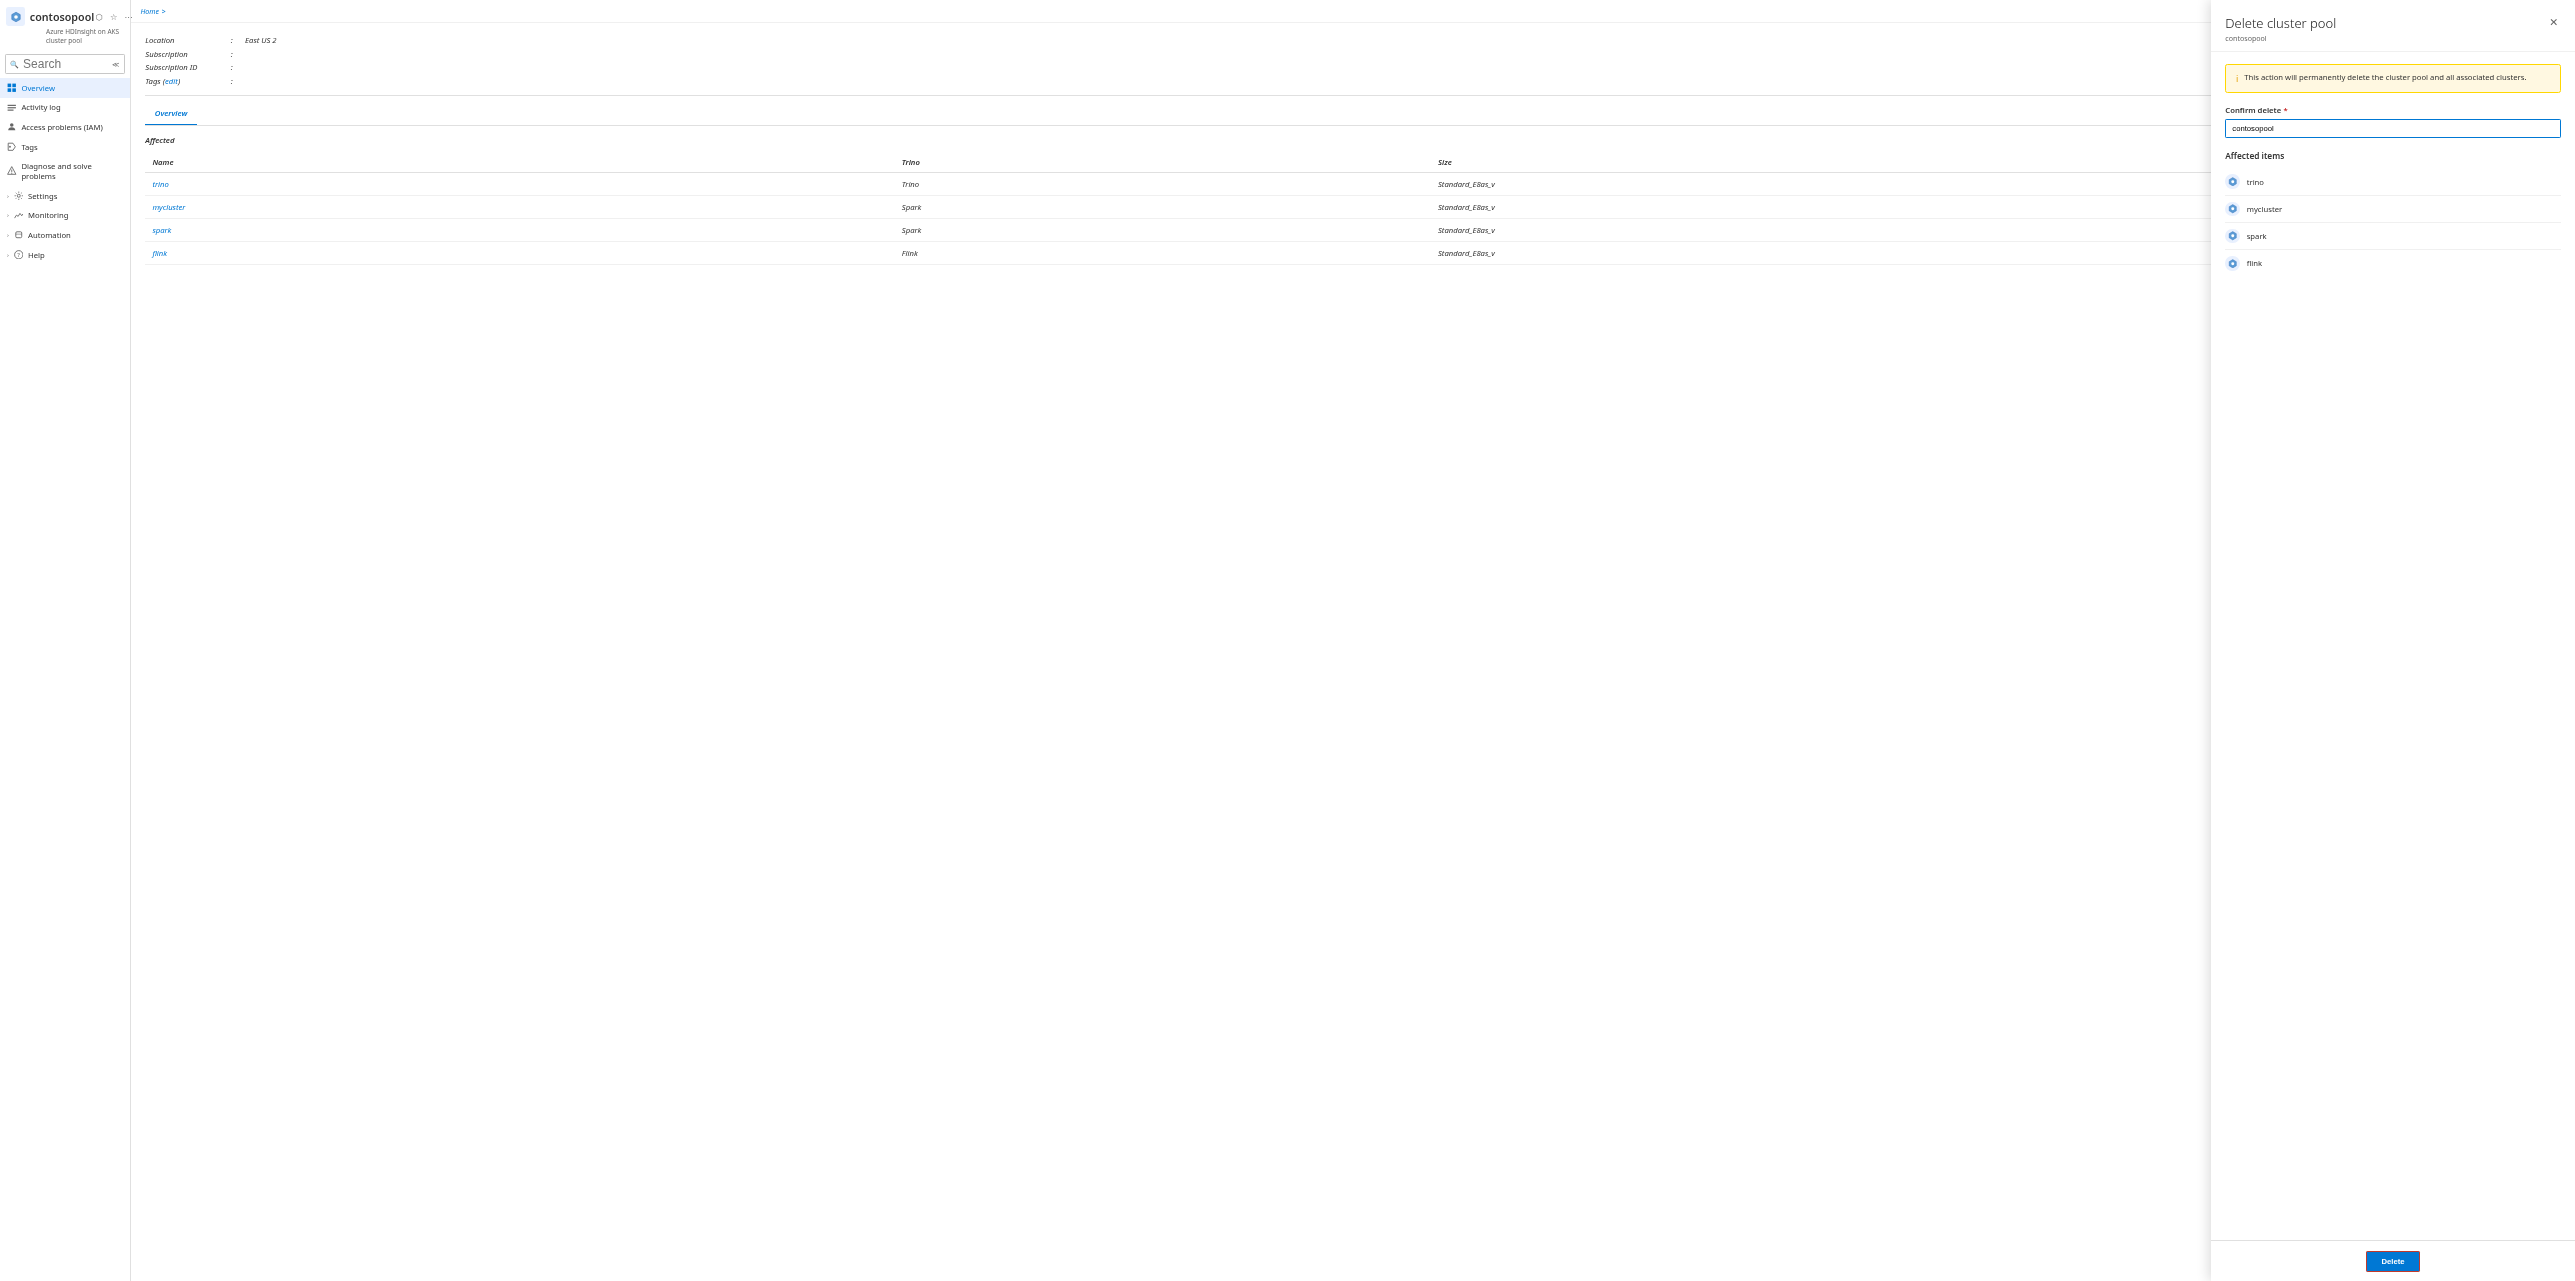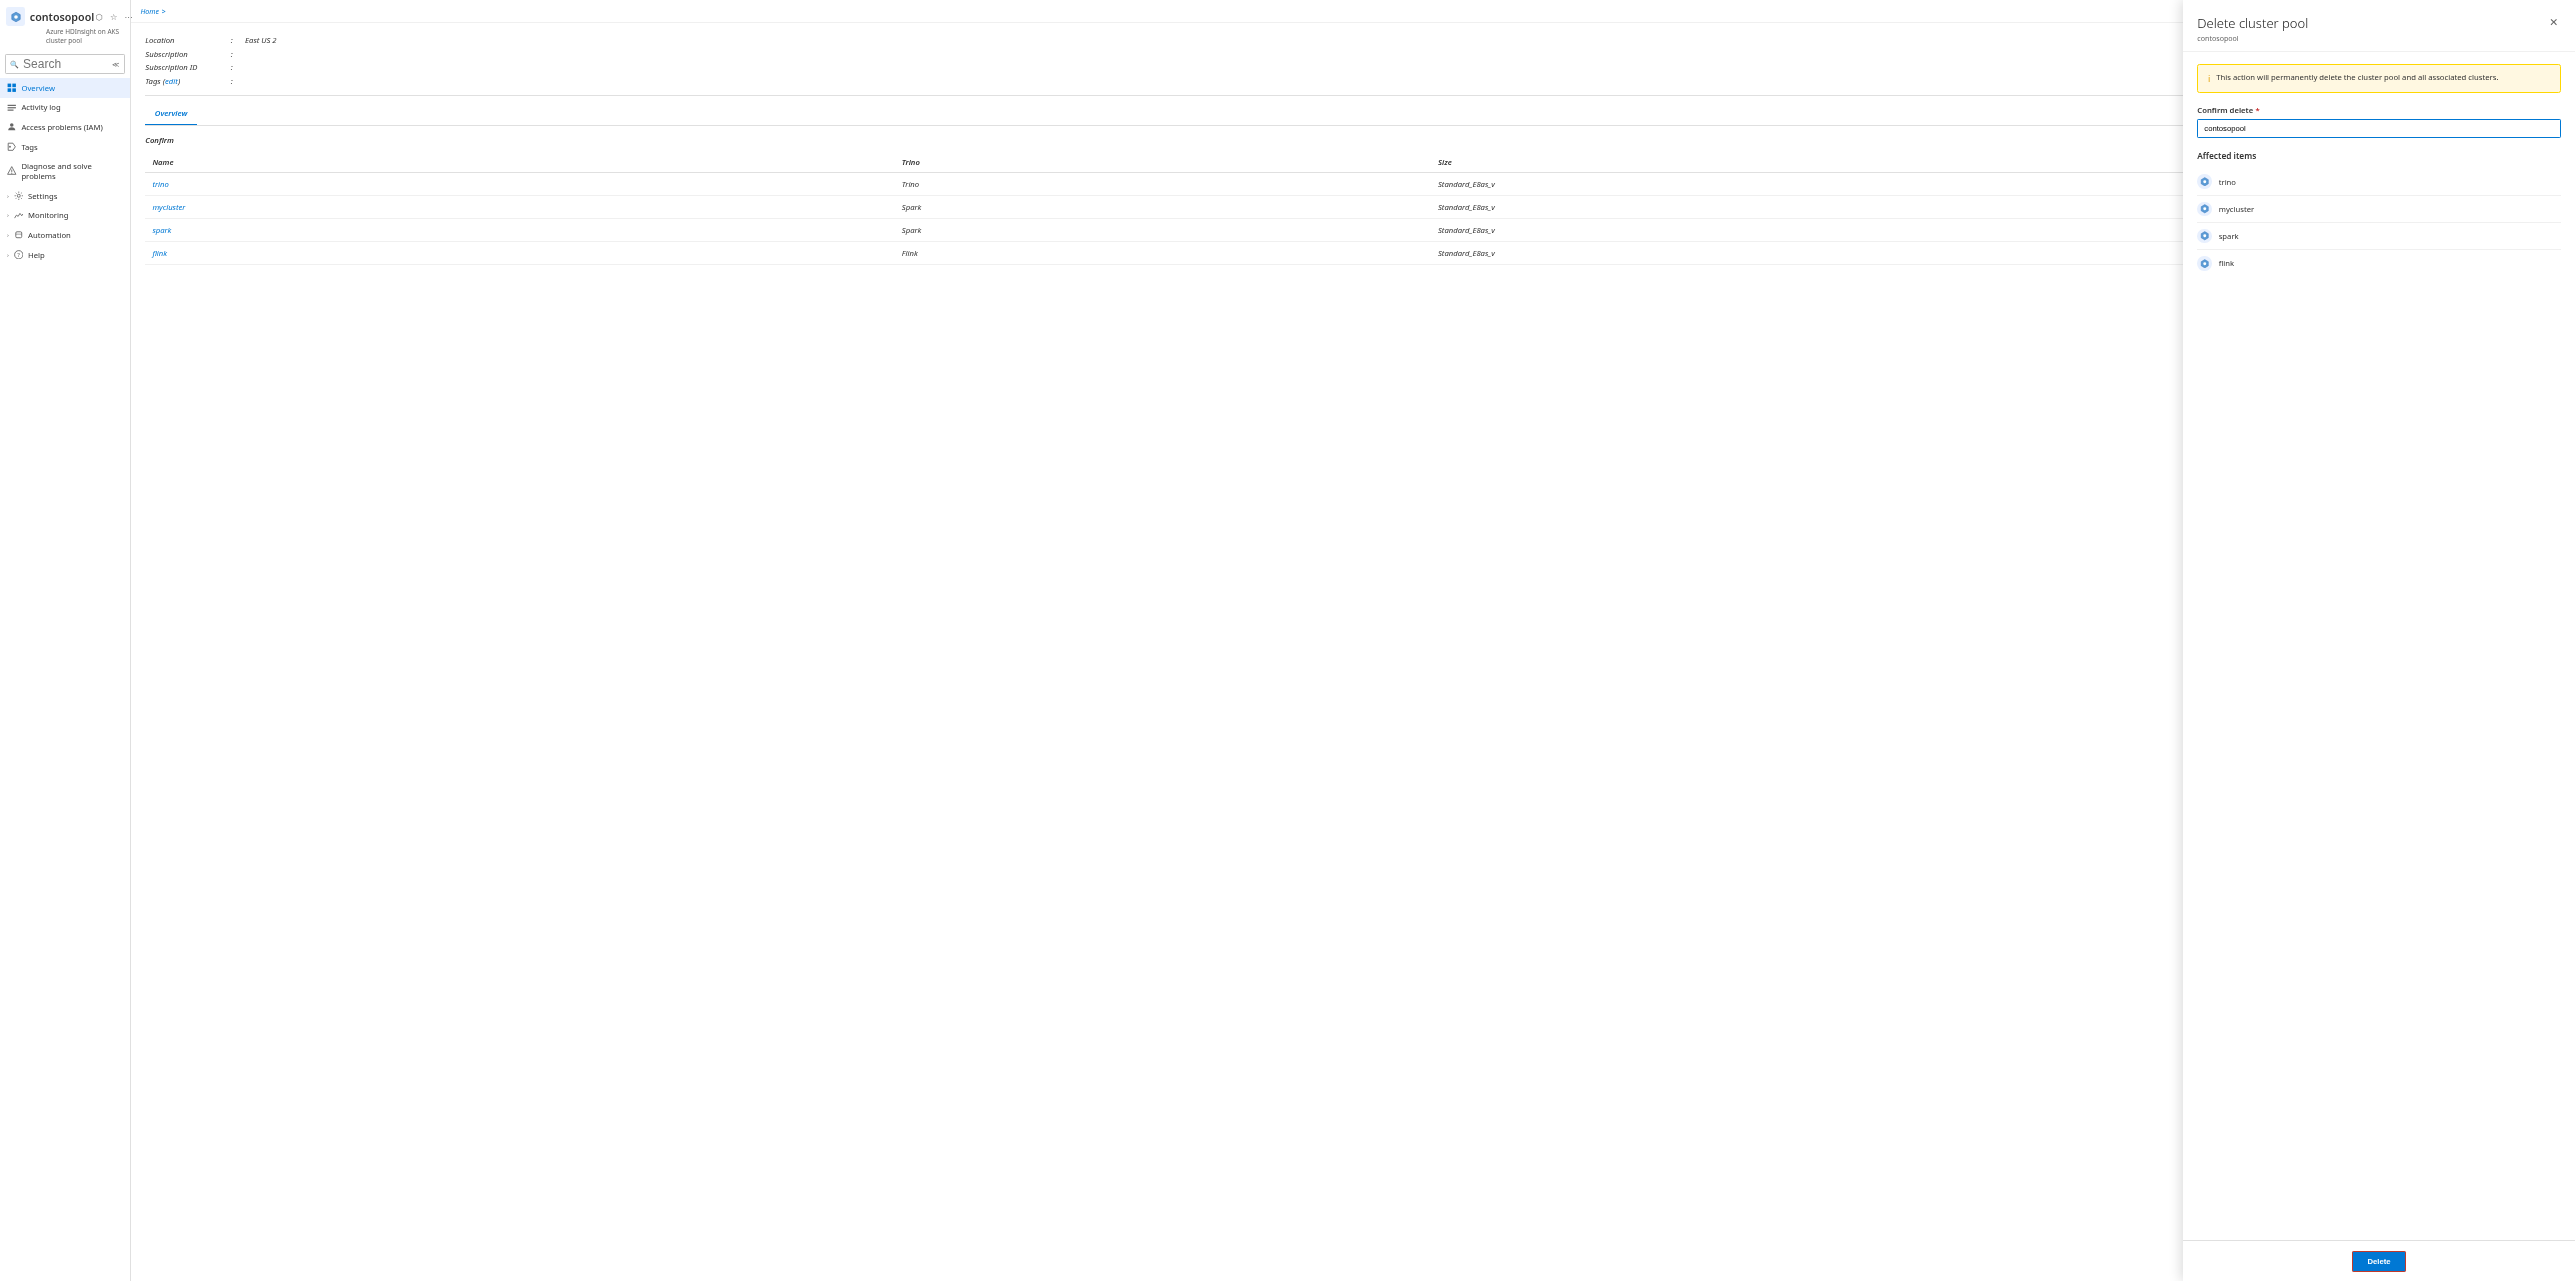--- a/index.html
+++ b/index.html
@@ -38,21 +38,21 @@
     .tab-bar { display: flex; border-bottom: 0.6px solid #e0e0e0; margin-bottom: 9.5px; }
     .tab { padding: 4.8px 9.5px 6px; cursor: pointer; font-size: 7.7px; color: #666; border-bottom: 1.2px solid transparent; margin-bottom: -0.6px; }
     .tab.active { color: #0078d4; border-bottom: 1.2px solid #0078d4; font-weight: 600; }
     .section-title { font-size: 7.7px; font-weight: 600; margin-bottom: 7.1px; color: #333; }
     .clusters-table { width: 100%; border-collapse: collapse; }
     .clusters-table th { text-align: left; padding: 4.8px 7.1px; font-weight: 600; font-size: 7.7px; color: #333; border-bottom: 0.6px solid #e0e0e0; }
     .clusters-table td { padding: 6px 7.1px; font-size: 7.7px; border-bottom: 0.6px solid #f0f0f0; color: #333; }
     .clusters-table td a { color: #0078d4; text-decoration: none; cursor: pointer; }
 
     
-    .delete-panel { position: fixed; top: 0; right: 0; width: 392px; height: 100vh; background: #fff; box-shadow: -2.4px 0 12px rgba(0,0,0,0.15); display: flex; flex-direction: column; z-index: 100; }
+    .delete-panel { position: fixed; top: 0; right: 0; width: 364px; height: 100vh; background: #fff; box-shadow: -2.4px 0 12px rgba(0,0,0,0.15); display: flex; flex-direction: column; z-index: 100; }
     .panel-header { display: flex; align-items: flex-start; justify-content: space-between; padding: 14.3px 14.3px 7.1px 14.3px; border-bottom: 0.6px solid #f0f0f0; }
     .panel-title { font-size: 13px; font-weight: 300; color: #1a1a1a; }
     .panel-subtitle { font-size: 7.1px; color: #666; margin-top: 1.2px; }
     .close-btn { background: none; border: none; cursor: pointer; font-size: 10.7px; color: #666; padding: 2.4px; line-height: 1; }
     .panel-body { flex: 1; overflow-y: auto; padding: 12px 14.3px; }
     .warning-banner { background: #fff8e1; border: 0.6px solid #ffd700; border-radius: 2.4px; padding: 7.1px 9.5px; display: flex; align-items: flex-start; gap: 6px; margin-bottom: 12px; font-size: 7.7px; color: #333; }
     .warning-icon { color: #e6a817; font-size: 9.5px; flex-shrink: 0; margin-top: 0.6px; }
     .form-label { font-size: 7.7px; font-weight: 600; color: #333; margin-bottom: 3.6px; display: flex; align-items: center; gap: 2.4px; }
     .required { color: #c62828; }
     .confirm-input { width: 100%; border: 0.6px solid #0078d4; border-radius: 1.2px; padding: 4.2px 6px; font-size: 7.7px; outline: none; }
@@ -219,21 +219,21 @@
       <span class="info-label">Tags (<a class="tags-edit">edit</a>)</span>
       <span class="info-sep">:</span>
     </div>
 
     <hr class="divider">
 
     <div class="tab-bar">
       <div class="tab active">Overview</div>
     </div>
 
-    <div class="section-title">Confirm</div>
+    <div class="section-title">Affected</div>
 
     <table class="clusters-table">
       <thead>
         <tr>
           <th>Name</th>
           <th>Trino</th>
           <th>Size</th>
         </tr>
       </thead>
       <tbody id="clusters-tbody">

